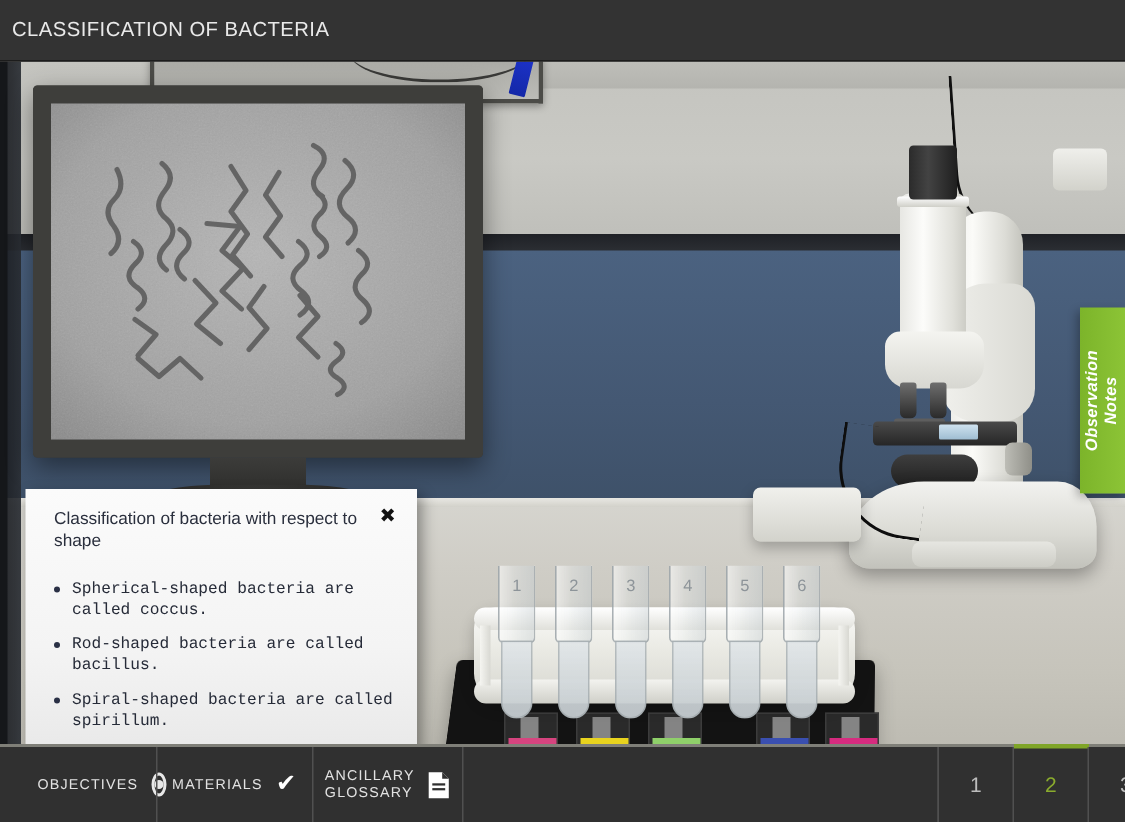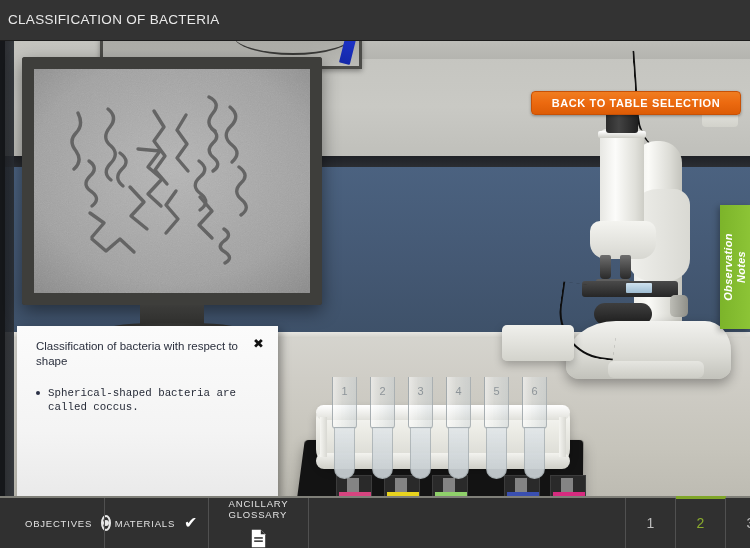--- a/index.html
+++ b/index.html
@@ -352,21 +352,21 @@
     z-index: 60;
   }
   .bb-item {
     position: absolute; top: 0; height: 50px;
     display: flex; align-items: center; justify-content: center; gap: 9px;
     color: #e2e2e2; font-size: 9.5px; letter-spacing: .8px;
     cursor: pointer;
   }
   .bb-objectives { left: 0;   width: 104px; padding-left: 32px; }
   .bb-assessment { left: 104px; width: 104px; border-left: 1px solid #505050; }
-  .bb-ancillary  { left: 208px; width: 100px; border-left: 1px solid #505050; flex-direction: column; }
+  .bb-ancillary  { left: 208px; width: 100px; border-left: 1px solid #505050; }
   .bb-div {
     position: absolute; top: 0; width: 1px; height: 50px; background: #505050;
   }
   .bb-two-line { line-height: 11px; text-align: left; }
   .target-icon {
     width: 16px; height: 16px; border-radius: 50%;
     border: 2px solid #e8e8e8; display:flex; align-items:center; justify-content:center;
   }
   .target-icon i {
     width: 6px; height: 6px; border-radius: 50%; background: #e8e8e8; display:block;
@@ -548,27 +548,28 @@
         </div>
     </div>
 
     <div class="obs-tab">
       <div class="obs-tab-label">
         <span>Observation</span><br>
         <span>Notes</span>
       </div>
     </div>
 
-    <div class="back-btn">BACK TO TABLE SELECTION</div>
 
     <div class="dialog">
       <div class="dialog-title">Classification of bacteria with respect to shape</div>
       <div class="dialog-close">✖</div>
       <ul class="dialog-list" id="dlg-list">
           <li>Spherical-shaped bacteria are called coccus.</li>
+          <li>Rod-shaped bacteria are called bacillus.</li>
+          <li>Spiral-shaped bacteria are called spirillum.</li>
         </ul>
     </div>
 
   </div>
 
   <div class="bottombar">
 
     <div class="bb-item bb-objectives">
       <span>OBJECTIVES</span>
       <span class="target-icon">

